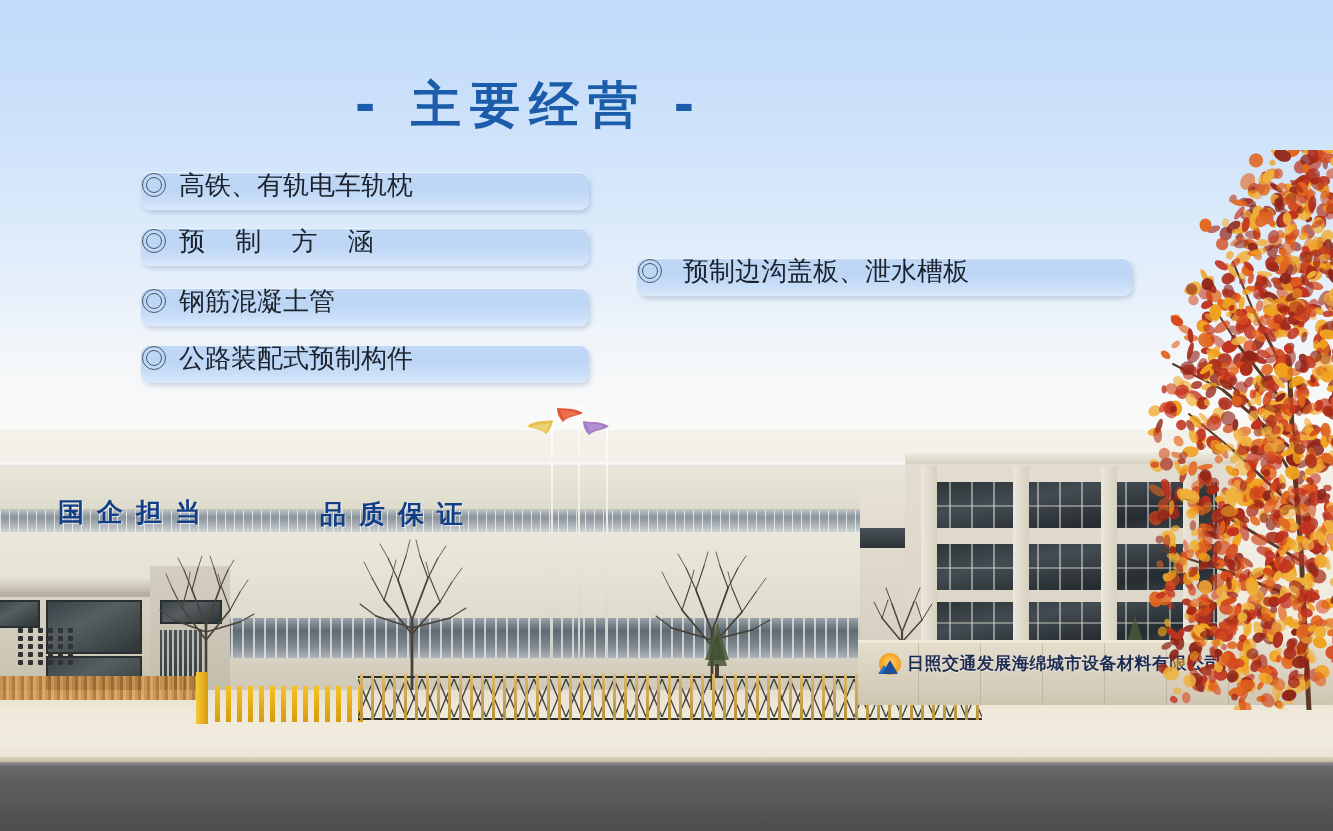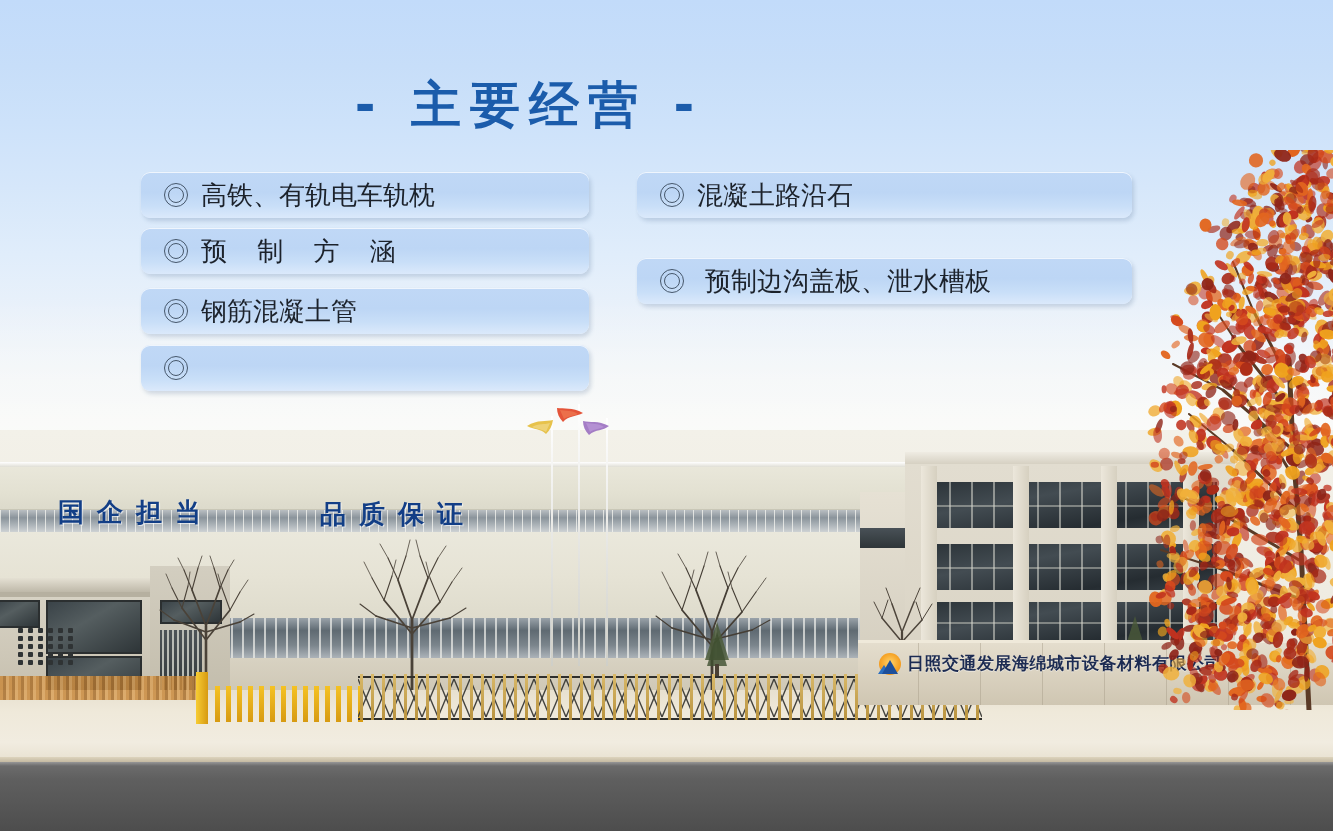--- a/index.html
+++ b/index.html
@@ -49,26 +49,25 @@
     color:#1b5cab;
     text-shadow:
        2px 2px 0 #0d3f7d,
        3px 3px 0 #0b3straight,
        3px 4px 3px rgba(10,45,95,.55);
   }
 
   
   .pill{
     position:absolute;
-    height:46px;
+    height:38px;
     border-radius:9px;
     background:linear-gradient(180deg,#c0d8f6 0%,#bdd6f5 45%,#c9dff8 75%,#dbe9fb 100%);
     box-shadow:2px 3px 4px rgba(70,100,140,.22), inset 0 1px 0 rgba(255,255,255,.75);
-    display:flex;align-items:center;
-    padding-left:22px;
+    display:flex;
     box-sizing:border-box;
   }
   .pill .mark{
     width:26px;height:26px;flex:0 0 26px;
     margin-right:12px;
     position:relative;
   }
   .pill .mark::before,
   .pill .mark::after{
     content:"";position:absolute;border-radius:50%;
@@ -2472,24 +2471,21 @@
   <div class="pill" style="left:141px;top:288px;width:448px;">
     <span class="mark"></span>
     <span class="txt">钢筋混凝土管</span>
   </div>
   <div class="pill spaced" style="left:141px;top:228px;width:448px;">
     <span class="mark"></span>
     <span class="txt">预 制 方 涵</span>
   </div>
   <div class="pill" style="left:141px;top:345px;width:448px;">
     <span class="mark"></span>
+    <span class="txt">公路装配式预制构件</span>
   </div>
 
-  <div class="pill" style="left:637px;top:172px;width:495px;">
-    <span class="mark"></span>
-    <span class="txt">混凝土路沿石</span>
-  </div>
   <div class="pill" style="left:637px;top:258px;width:495px;gap:8px;">
     <span class="mark"></span>
     <span class="txt">预制边沟盖板、泄水槽板</span>
   </div>
 
 </div>
 
 </body></html>

